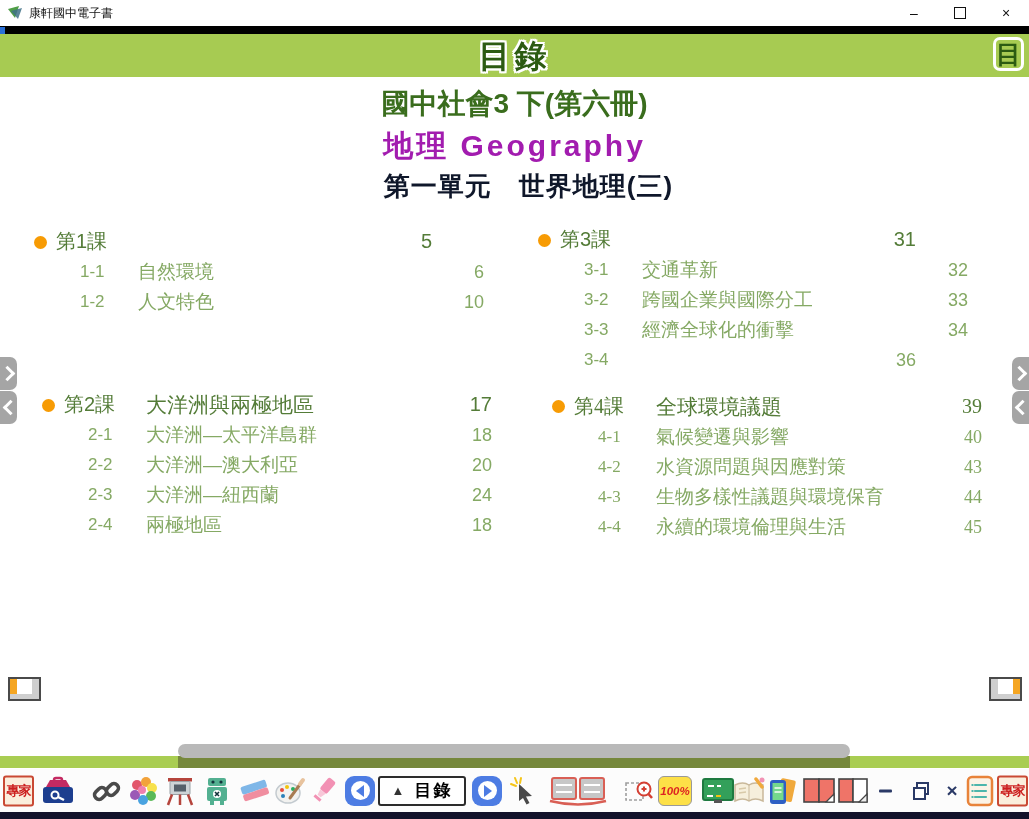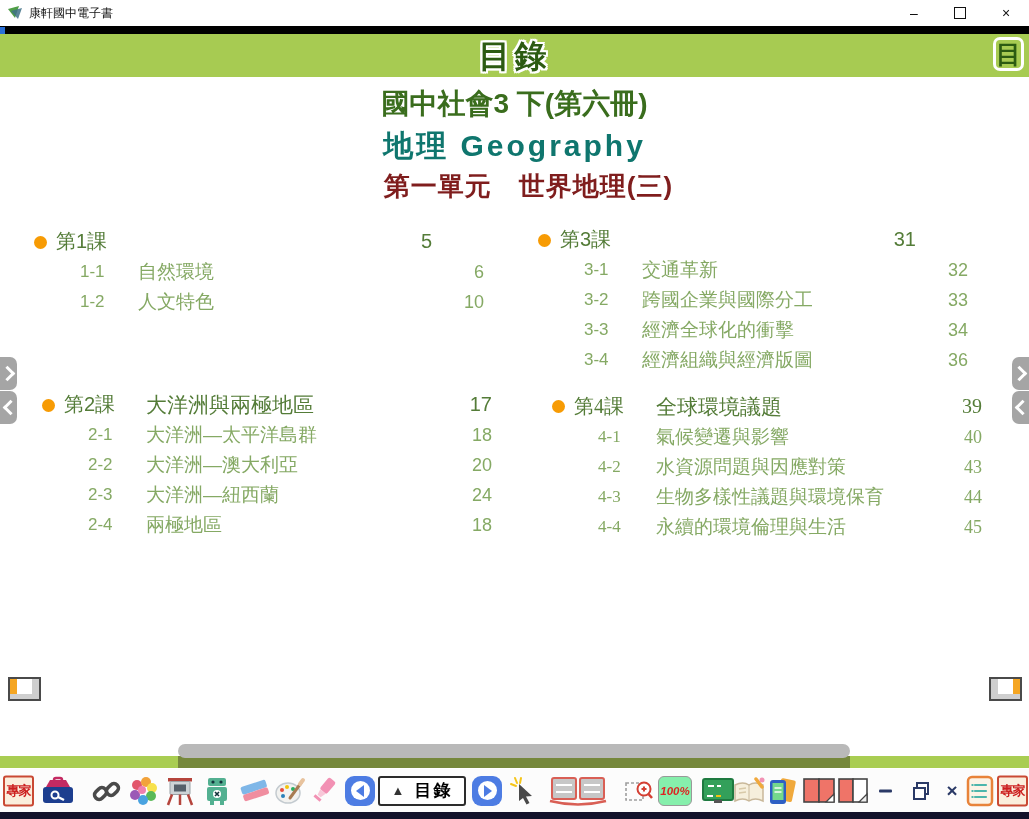--- a/index.html
+++ b/index.html
@@ -22,23 +22,23 @@
     text-shadow:-2px -2px 0 #fff,2px -2px 0 #fff,-2px 2px 0 #fff,2px 2px 0 #fff,
                 0 -2px 0 #fff,0 2px 0 #fff,-2px 0 0 #fff,2px 0 0 #fff;}
   .header-toc-icon{position:absolute;right:5px;top:3px;width:31px;height:34px;border:3px solid #fff;
     border-radius:7px;display:flex;align-items:center;justify-content:center;
     color:#2c5b12;font-size:25px;font-weight:bold;box-sizing:border-box;}
   
   .content{position:absolute;top:77px;left:0;right:0;height:691px;background:#fff;}
   .book-title{position:absolute;top:8px;left:0;right:0;text-align:center;
     font-size:28px;font-weight:bold;color:#3a6d1d;}
   .subject{position:absolute;top:49px;left:0;right:0;text-align:center;
-    font-size:30px;font-weight:bold;color:#0f766e;letter-spacing:3px;}
+    font-size:30px;font-weight:bold;color:#a21caf;letter-spacing:3px;}
   .unit{position:absolute;top:92px;left:0;right:0;text-align:center;
-    font-size:26px;font-weight:bold;color:#7f1d1d;letter-spacing:1px;margin-left:28px;}
+    font-size:26px;font-weight:bold;color:#0f172a;letter-spacing:1px;margin-left:28px;}
   
   .toc-block{position:absolute;width:452px;}
   .row{display:grid;grid-template-columns:24px 82px 1fr 52px;align-items:center;cursor:pointer;}
   .row.ch{height:31px;font-size:21px;color:#547c38;}
   .row.sub{height:30px;font-size:19px;color:#85a964;}
   .bullet{width:13px;height:13px;border-radius:50%;background:#f79b04;display:inline-block;margin-left:2px;}
   .ch-no{font-size:20px;}
   .sub-no{padding-left:24px;font-size:17px;}
   .pg{text-align:right;font-size:20px;}
   .row.sub .pg{font-size:18px;}
@@ -69,21 +69,21 @@
   .nav-btn{width:30px;height:30px;border-radius:9px;background:#4d7ce3;display:flex;
       align-items:center;justify-content:center;}
   .nav-circle{width:19px;height:19px;border-radius:50%;background:#fff;display:flex;
       align-items:center;justify-content:center;}
   .tri-l{width:0;height:0;border:6px solid transparent;border-right:8px solid #4d7ce3;margin-left:-7px;}
   .tri-r{width:0;height:0;border:6px solid transparent;border-left:8px solid #4d7ce3;margin-right:-7px;}
   .page-box{width:88px;height:30px;background:#fff;border:2px solid #2b2b2b;border-radius:3px;
       display:flex;align-items:center;justify-content:center;box-sizing:border-box;}
   .page-box .tri-up{font-size:13px;color:#333;margin-right:10px;}
   .page-box .lbl{font-size:17px;color:#000;font-weight:bold;letter-spacing:2px;}
-  .zoom-box{width:34px;height:30px;background:#86efac;border:1.5px solid #999;border-radius:6px;
+  .zoom-box{width:34px;height:30px;background:#fde047;border:1.5px solid #999;border-radius:6px;
       box-sizing:border-box;display:flex;align-items:center;justify-content:center;
       color:#d22;font-style:italic;font-weight:bold;font-size:11.5px;}
   .glyph-min{width:13px;height:3px;background:#2b3a67;border-radius:1px;}
   .glyph-close{font-size:19px;font-weight:bold;color:#2b3a67;}
   .navy-strip{position:absolute;top:812px;left:0;right:0;height:7px;background:#12122b;}
 </style>
 </head>
 <body>
 
 <div class="stage">
@@ -191,21 +191,20 @@
       </div>
       <div class="row sub">
         <span></span>
         <span class="sub-no">3-3</span>
         <span>經濟全球化的衝擊</span>
         <span class="pg">34</span>
       </div>
       <div class="row sub">
         <span></span>
         <span class="sub-no">3-4</span>
-        <span>經濟組織與經濟版圖</span>
         <span class="pg">36</span>
       </div>
     </div>
 
     <div class="toc-block" style="left:550px;top:314px;width:432px;font-family:Liberation Serif, serif;">
       <div class="row ch">
         <span><span class="bullet"></span></span>
         <span class="ch-no">第4課</span>
         <span class="ch-title">全球環境議題</span>
         <span class="pg">39</span>

